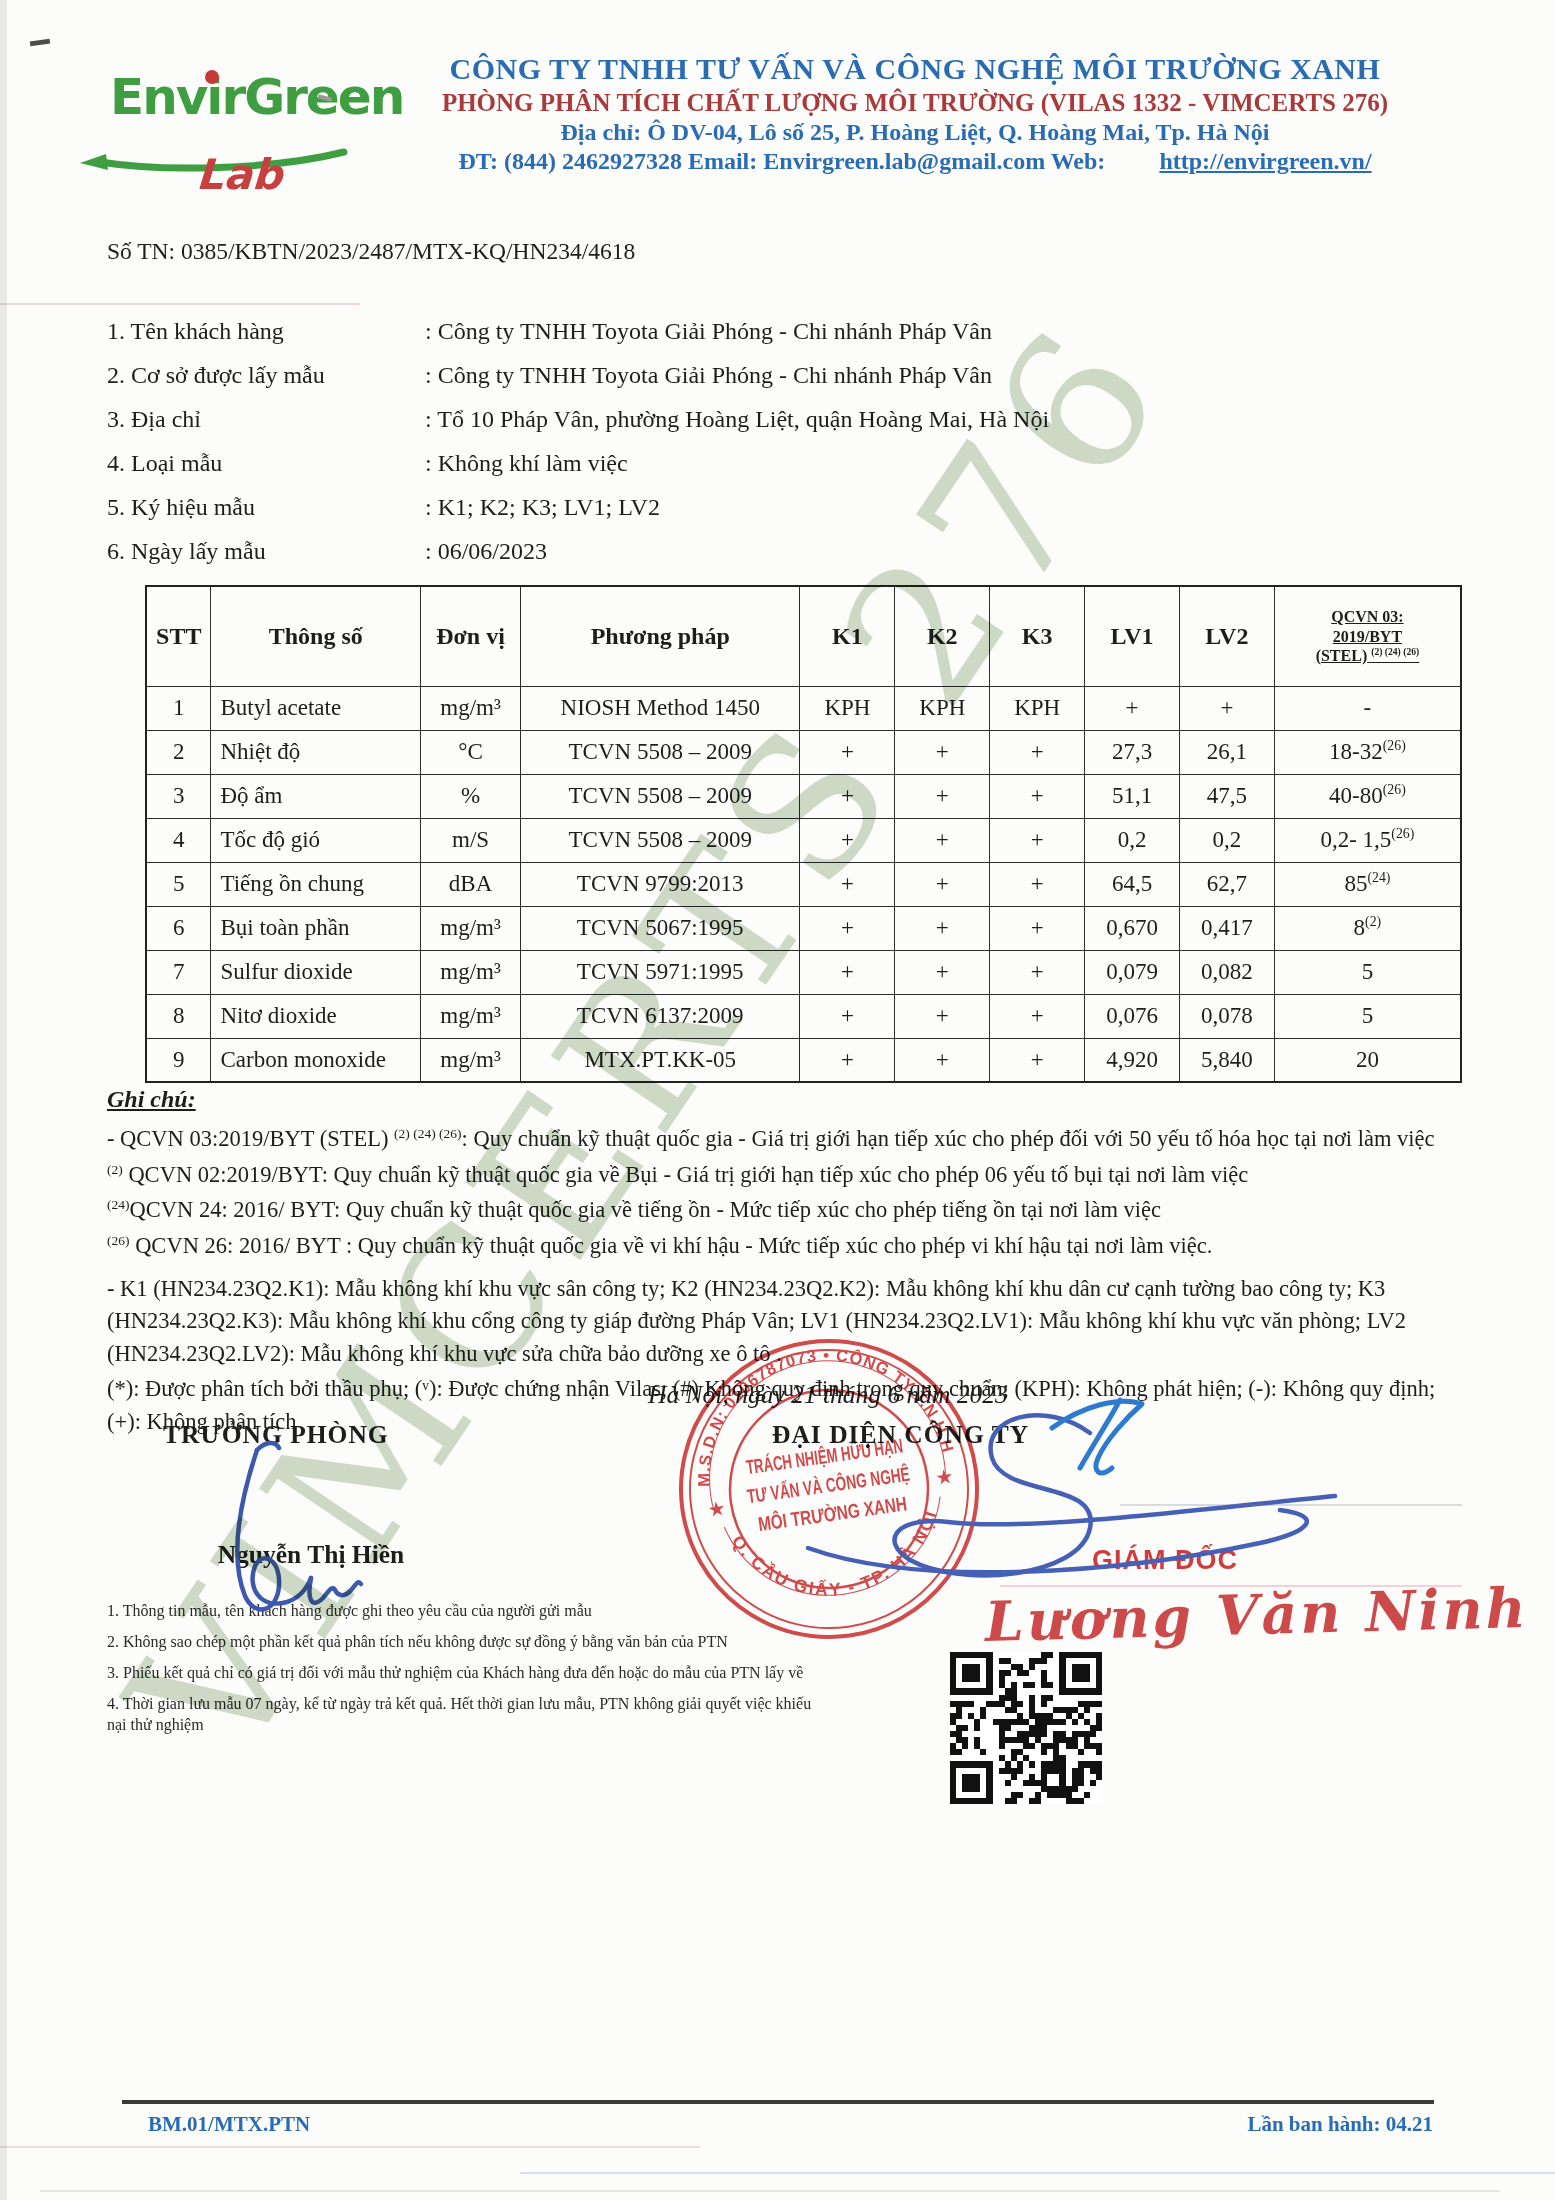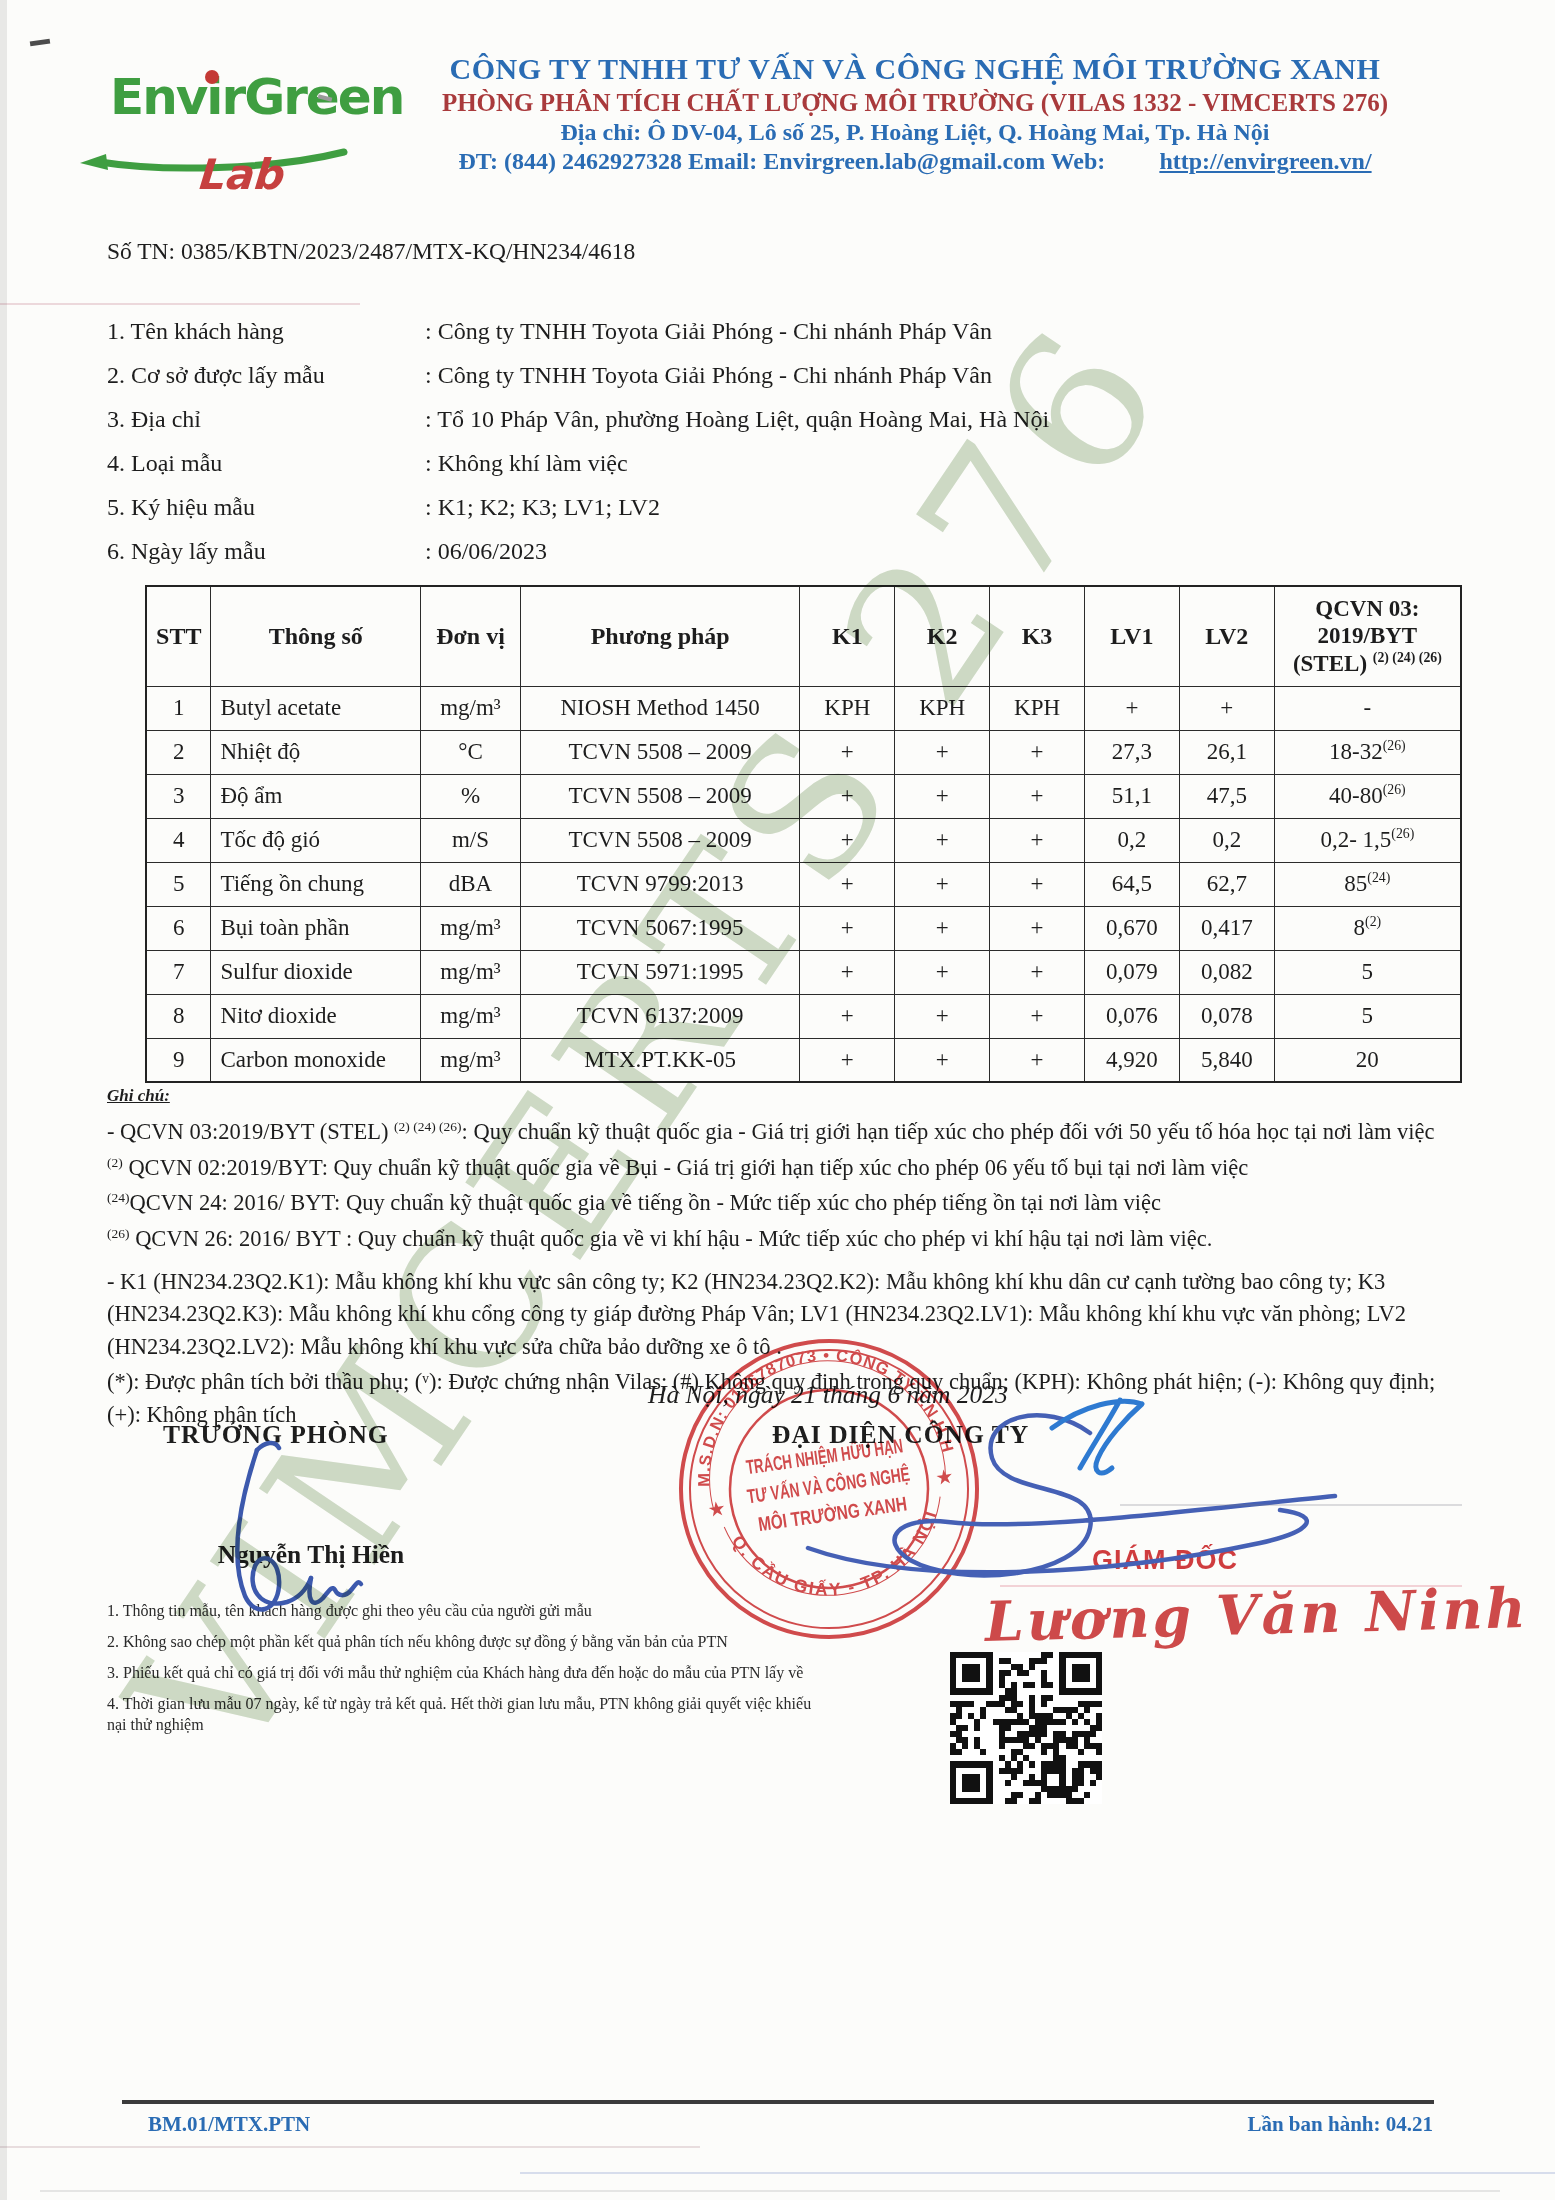--- a/index.html
+++ b/index.html
@@ -41,25 +41,25 @@
   
   .tbl-wrap{position:absolute;left:145px;top:585px;width:1317px;z-index:10;}
   table{border-collapse:collapse;width:100%;}
   th,td{border:1.7px solid #2b2b2b;text-align:center;vertical-align:middle;
         font-size:23px;padding:1px 4px;}
   table{border:2.5px solid #222;}
   th{font-weight:bold;height:100px;font-size:24px;line-height:1.2;}
   td{height:44px;}
   .cell-left{text-align:left;padding-left:9px;}
   .col-stt{width:65px;} .col-param{width:210px;} .col-unit{width:100px;}
-  .col-method{width:280px;} .col-k{width:95px;} .col-qcvn{width:187px;font-size:23px;}
+  .col-method{width:280px;} .col-k{width:95px;} .col-qcvn{width:187px;font-size:16px;text-decoration:underline;}
 
   
   .notes{position:absolute;left:107px;top:1086px;right:88px;z-index:10;font-size:22.5px;}
-  .gc-heading{font-weight:bold;font-style:italic;text-decoration:underline;font-size:17px;
+  .gc-heading{font-weight:bold;font-style:italic;text-decoration:underline;font-size:24px;
               margin-bottom:10px;}
   .notes p{line-height:1.45;margin-bottom:3px;}
   .note-sample{margin-top:10px !important;}
   .note-symbols{margin-top:2px !important;}
 
   
   .date-line{position:absolute;left:648px;top:1380px;font-size:25.5px;font-style:italic;z-index:12;}
   .sig-title-left{position:absolute;left:163px;top:1420px;font-size:25.5px;font-weight:bold;
                   letter-spacing:1px;z-index:12;}
   .sig-title-right{position:absolute;left:772px;top:1420px;font-size:25.5px;font-weight:bold;

